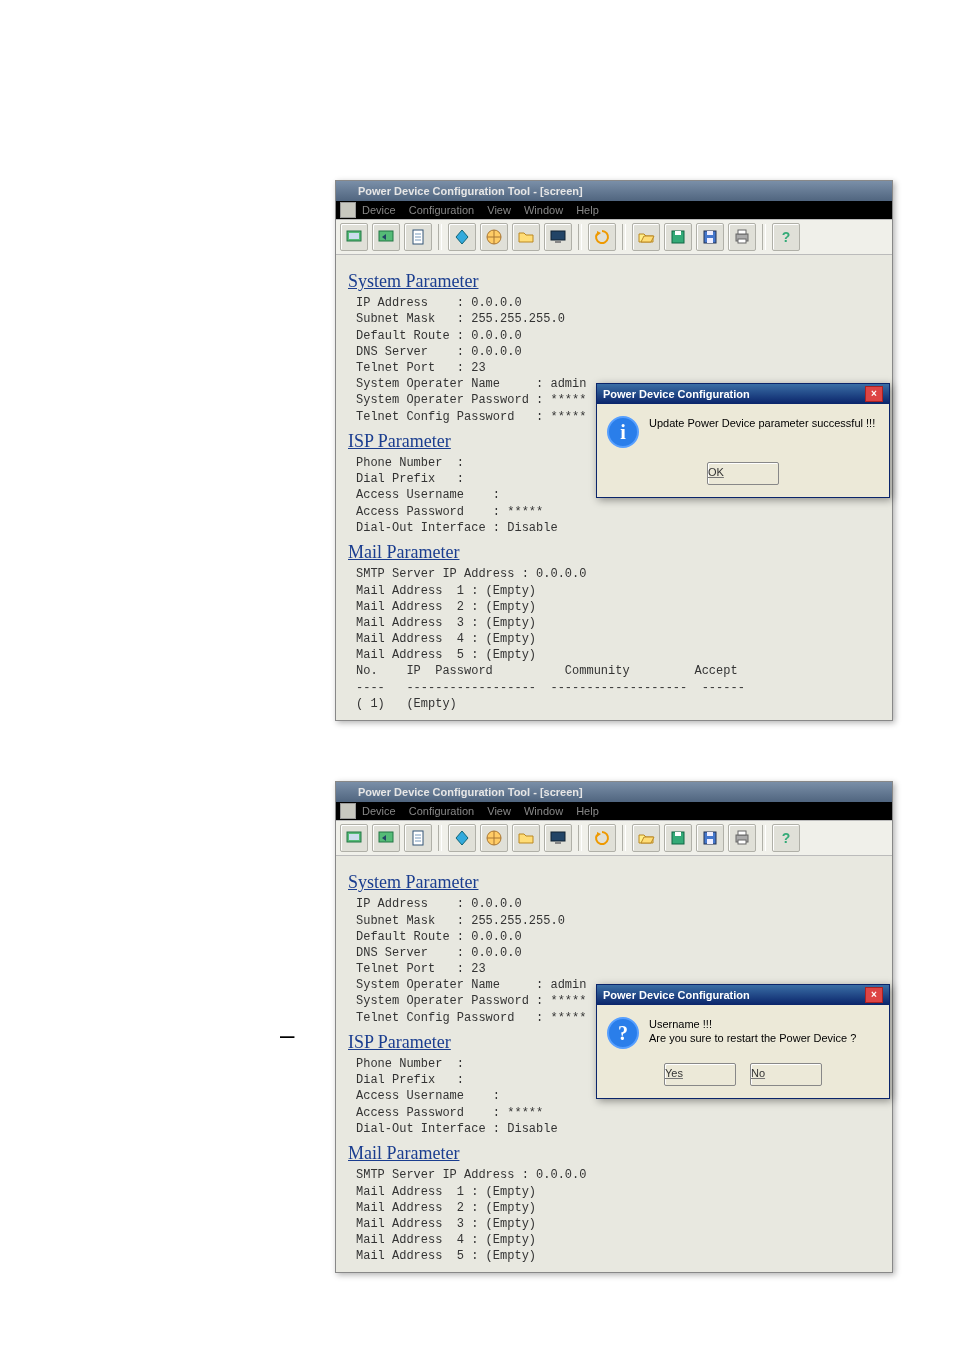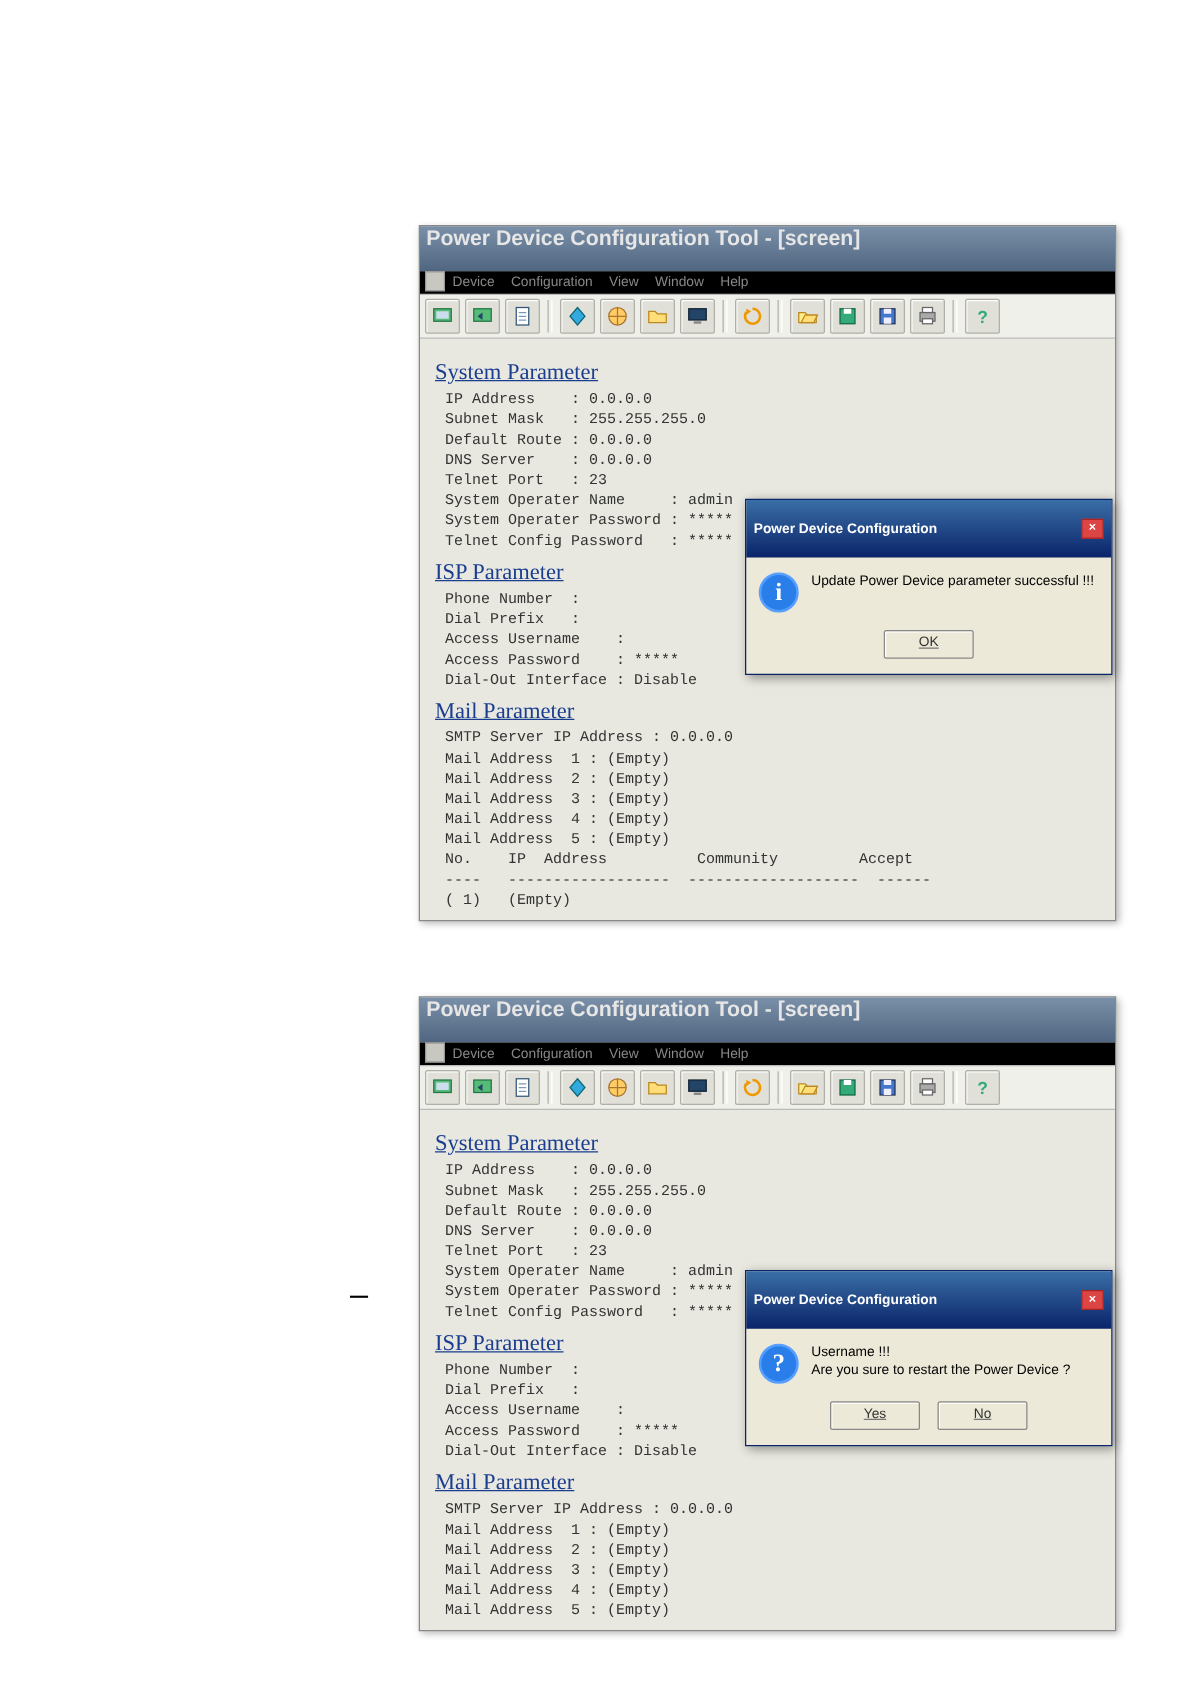--- a/index.html
+++ b/index.html
@@ -15,26 +15,26 @@
   }
   .shot {
     position: relative;
     margin: 0 0 60px 335px;
     width: 556px;
     background: #e8e8e0;
     border: 1px solid #888;
     box-shadow: 2px 2px 6px rgba(0,0,0,0.3);
   }
   .titlebar {
-    height: 36px;
+    height: 20px;
     background: linear-gradient(#7a8fa8, #50657f);
     color: #e6e6e6;
-    font-size: 17px;
+    font-size: 11px;
     line-height: 20px;
-    padding: 0 5px;
+    padding: 0 22px;
     font-weight: bold;
     white-space: nowrap;
     overflow: hidden;
   }
   .menubar {
     height: 18px;
     background: #000000;
     font-size: 11px;
     line-height: 18px;
     padding: 0 4px;
@@ -110,21 +110,21 @@
     box-shadow: 2px 2px 8px rgba(0,0,0,0.4);
     font-family: Tahoma, Arial, sans-serif;
     font-size: 11px;
   }
   .dialog .dtitle {
     height: 20px;
     background: linear-gradient(#3a6ea5, #0a246a);
     color: #fff;
     font-weight: bold;
     line-height: 20px;
-    padding: 13px 6px;
+    padding: 0 6px;
     display: flex;
     justify-content: space-between;
   }
   .dialog .dbody {
     padding: 12px 10px 14px 10px;
     display: flex;
     align-items: flex-start;
     gap: 10px;
   }
   .dialog .dmsg {
@@ -138,21 +138,21 @@
     gap: 14px;
     padding: 0 0 12px 0;
   }
   .dialog .dbtn {
     min-width: 70px;
     height: 21px;
     background: #ece9d8;
     border: 1px solid #888;
     border-radius: 2px;
     font-size: 11px;
-    text-align: center;
+    text-align: left;
     line-height: 19px;
     box-shadow: inset 1px 1px 0 #fff;
     text-decoration: underline;
     text-decoration-color: #777;
   }
   .dicon {
     width: 28px;
     height: 28px;
     border-radius: 50%;
     display: flex;
@@ -312,21 +312,21 @@
       <div class="param-line">Dial-Out Interface : Disable</div>
 
       <div class="section-head">Mail Parameter</div>
       <div class="param-line">SMTP Server IP Address : 0.0.0.0</div>
       <div class="param-line">Mail Address  1 : (Empty)</div>
       <div class="param-line">Mail Address  2 : (Empty)</div>
       <div class="param-line">Mail Address  3 : (Empty)</div>
       <div class="param-line">Mail Address  4 : (Empty)</div>
       <div class="param-line">Mail Address  5 : (Empty)</div>
 
-      <div class="param-line">No.    IP  Address          Community         Accept</div>
+      <div class="param-line">No.    IP  Password          Community         Accept</div>
       <div class="param-line">----   ------------------  -------------------  ------</div>
       <div class="param-line">( 1)   (Empty)</div>
 
       <div class="dialog" style="top:128px; left:260px;">
         <div class="dtitle">
           <span>Power Device Configuration</span>
           <span class="closebox">×</span>
         </div>
         <div class="dbody">
           <div class="dicon info">i</div>

